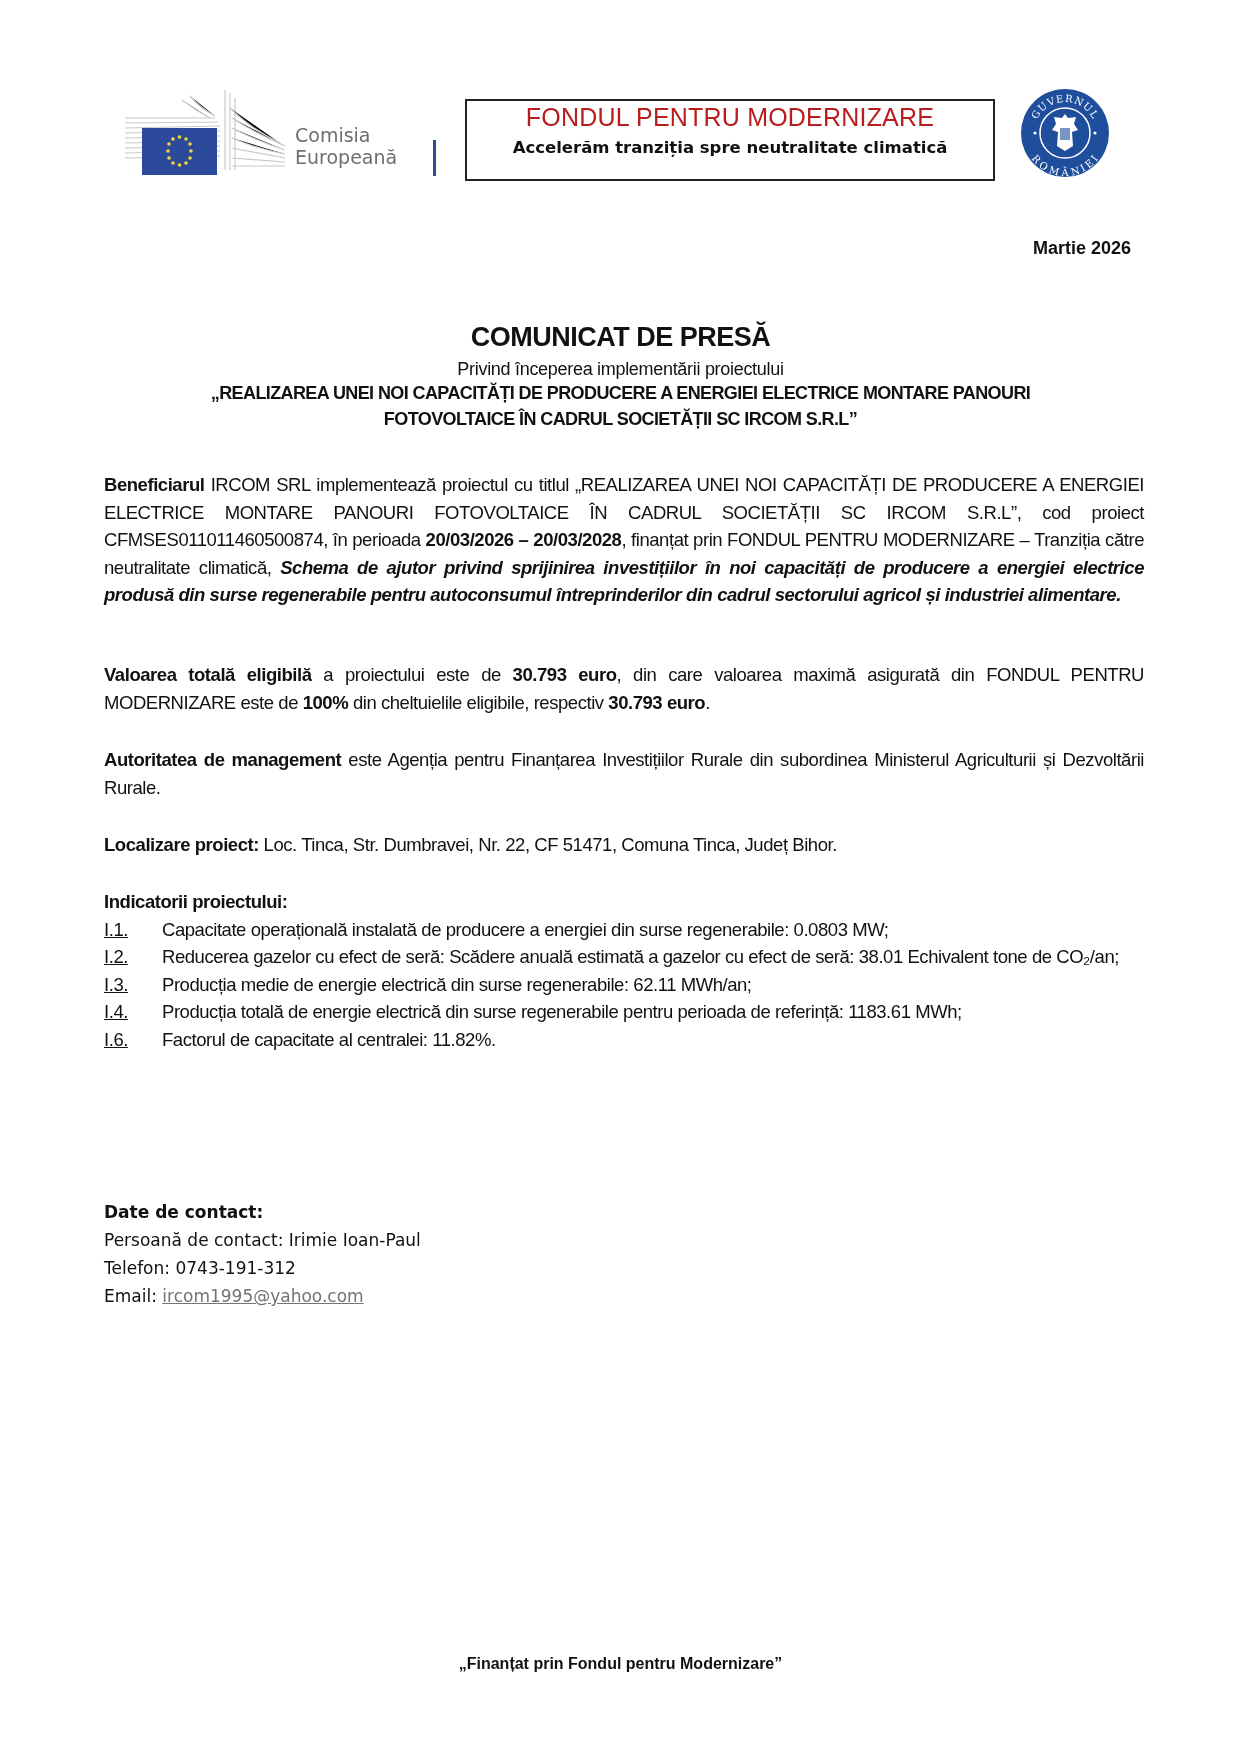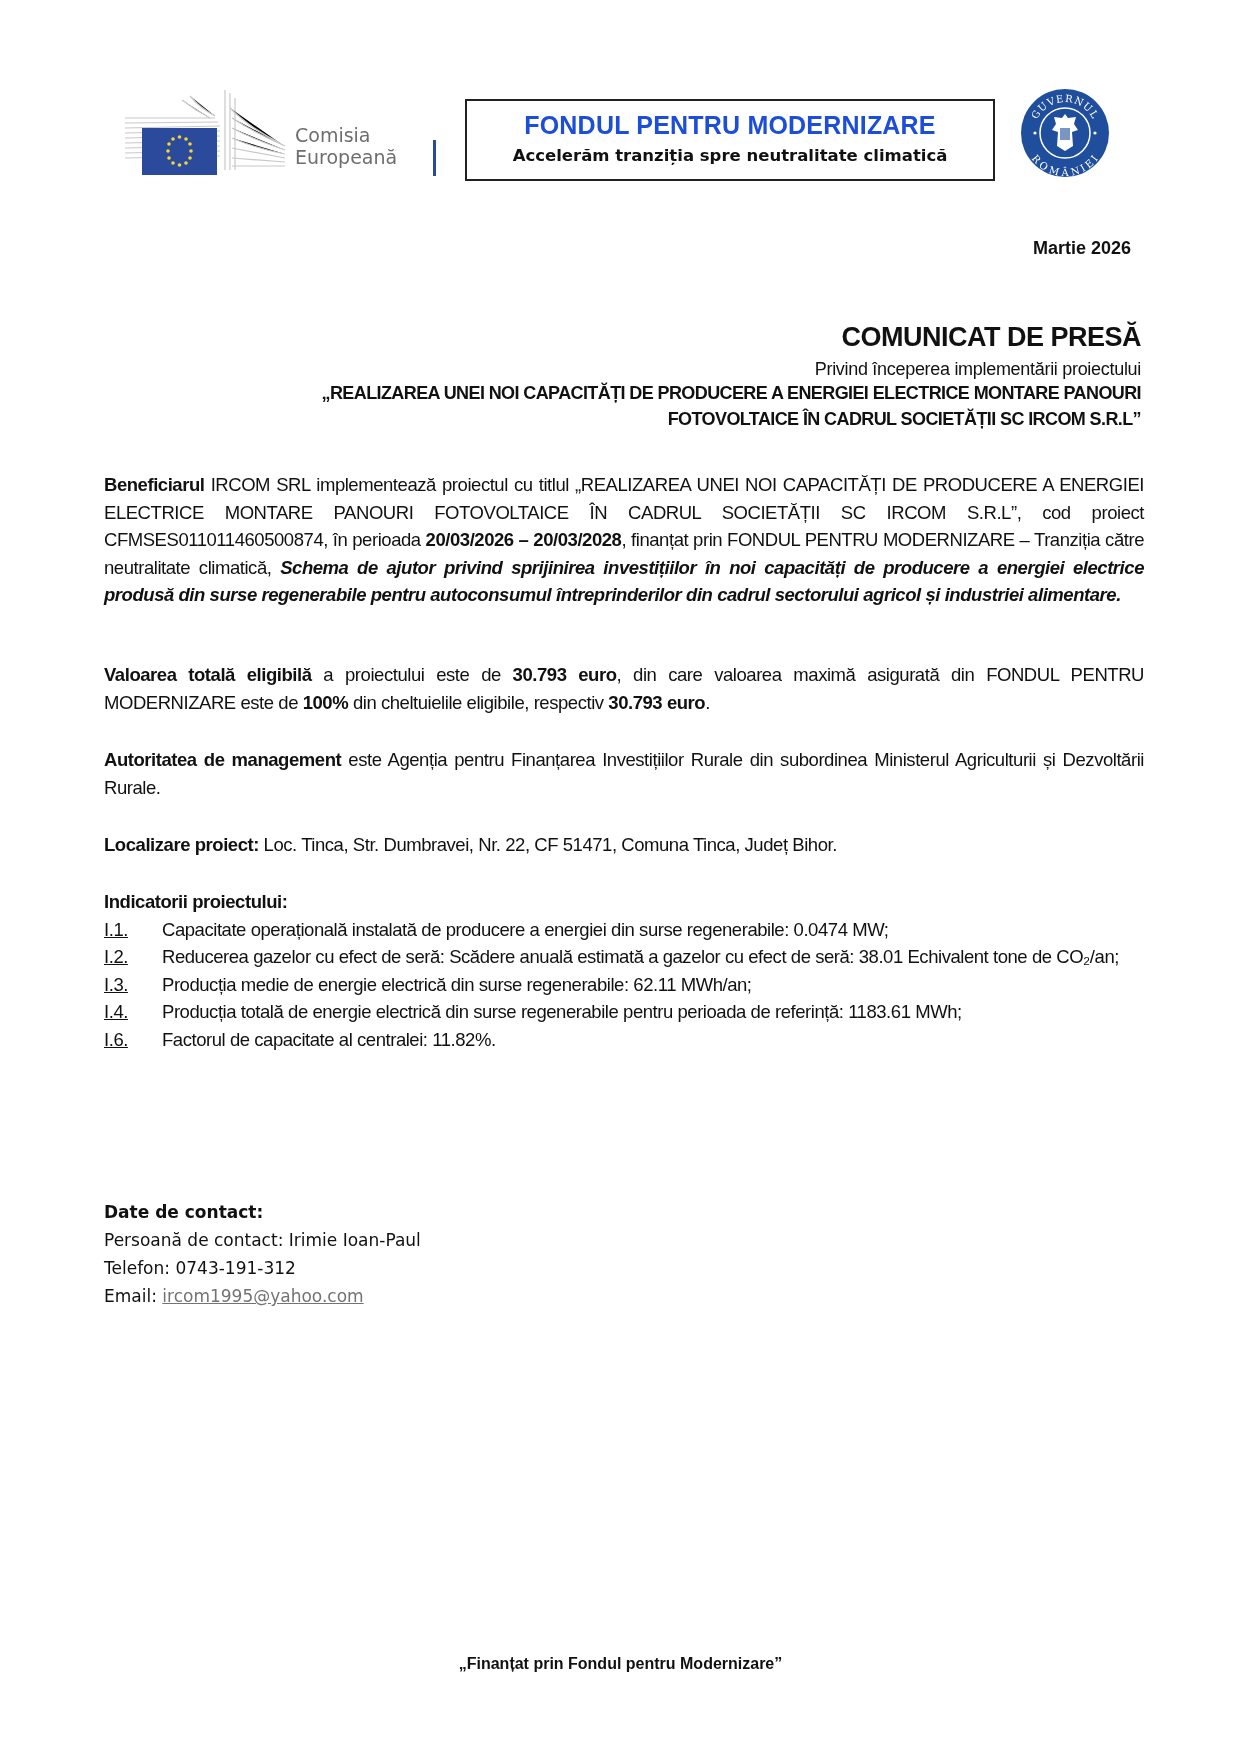--- a/index.html
+++ b/index.html
@@ -3,28 +3,28 @@
 <meta charset="utf-8">
 <style>
   html, body { margin:0; padding:0; background:#ffffff; }
   body { width:1241px; height:1756px; position:relative; overflow:hidden;
          font-family:"Liberation Sans", sans-serif; color:#111; }
   .abs { position:absolute; }
 
   
   #ec-logo { left:120px; top:88px; width:320px; height:90px; }
   #fpm-box { left:465px; top:99px; width:530px; height:82px; border:2px solid #222; box-sizing:border-box; text-align:center; }
-  #fpm-title { font-family:"Liberation Sans", sans-serif; font-weight:bold; color:#1d4ed8; font-size:25px; margin-top:10px; letter-spacing:0.2px; }
+  #fpm-title { font-family:"Liberation Sans", sans-serif; font-weight:normal; color:#b91c1c; font-size:25px; margin-top:2px; letter-spacing:0.2px; }
   #fpm-sub { font-family:"DejaVu Sans", sans-serif; font-weight:bold; font-size:16.5px; color:#111; margin-top:6px; }
   #gov-logo { left:1020px; top:88px; width:90px; height:90px; }
 
   #date { right:110px; top:238px; font-family:"Liberation Sans", sans-serif; font-weight:bold; font-size:18px; }
 
   
-  #title-block { left:100px; width:1041px; top:322px; text-align:right; font-family:"Liberation Sans Narrow","Liberation Sans", sans-serif; }
+  #title-block { left:100px; width:1041px; top:322px; text-align:center; font-family:"Liberation Sans Narrow","Liberation Sans", sans-serif; }
   #main-title { font-weight:bold; font-size:27px; letter-spacing:-0.5px; }
   #subtitle { font-size:18px; margin-top:6px; letter-spacing:-0.3px; }
   .proj-title { font-weight:bold; font-size:18px; letter-spacing:-0.6px; line-height:26px; }
 
   
   .para { position:absolute; left:104px; width:1040px; font-size:18.5px; line-height:27.5px; letter-spacing:-0.45px; text-align:justify; font-family:"Liberation Sans", sans-serif; }
   .para b { font-weight:bold; }
   .para i { font-style:italic; font-weight:bold; }
   .ind-row { display:flex; }
   .ind-num { width:58px; flex:none;text-decoration:underline; }
@@ -117,21 +117,21 @@
 </div>
 
 <div class="para" style="top:831px;">
   <b>Localizare proiect:</b><span> Loc. Tinca, Str. Dumbravei, Nr. 22, CF 51471, Comuna Tinca, Județ Bihor.</span>
 </div>
 
 <div class="para" style="top:888px;">
   <b>Indicatorii proiectului:</b>
   <div class="ind-row">
       <span class="ind-num">I.1.</span>
-      <span class="ind-text">Capacitate operațională instalată de producere a energiei din surse regenerabile: 0.0474 MW;</span>
+      <span class="ind-text">Capacitate operațională instalată de producere a energiei din surse regenerabile: 0.0803 MW;</span>
     </div>
   <div class="ind-row">
       <span class="ind-num">I.2.</span>
       <span class="ind-text">Reducerea gazelor cu efect de seră: Scădere anuală estimată a gazelor cu efect de seră: 38.01 Echivalent tone de CO₂/an;</span>
     </div>
   <div class="ind-row">
       <span class="ind-num">I.3.</span>
       <span class="ind-text">Producția medie de energie electrică din surse regenerabile: 62.11 MWh/an;</span>
     </div>
   <div class="ind-row">

